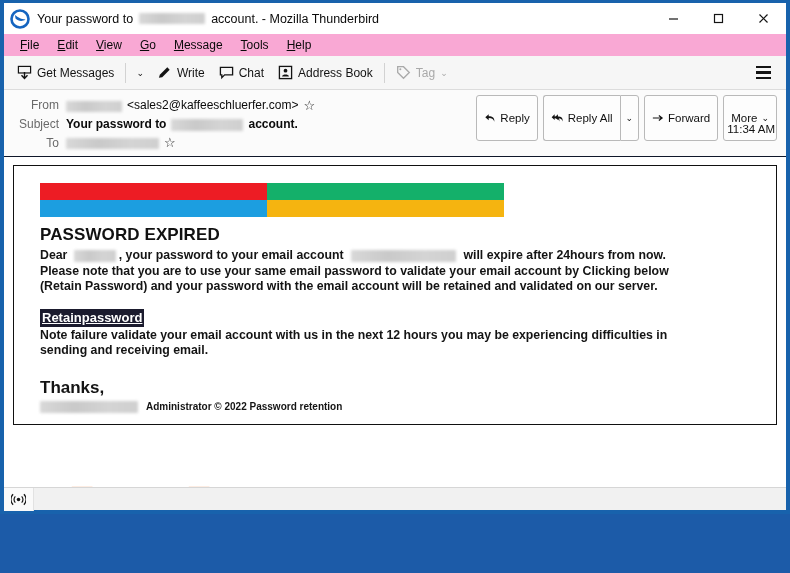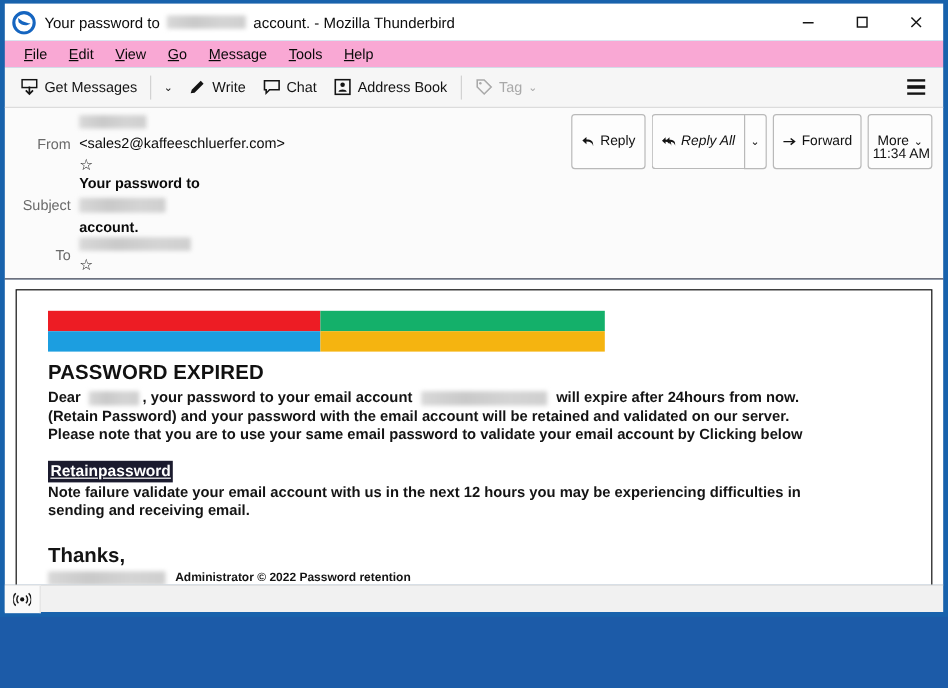--- a/index.html
+++ b/index.html
@@ -71,35 +71,35 @@
   .msg-header {
     background: #fbfbfb; flex: 0 0 auto;
     padding: 5px 0 4px 0; position: relative;
     border-bottom: 1px solid #0f172a;
   }
   .hdr-row { display: flex; align-items: center; padding: 1px 8px 1px 0; min-height: 19px; }
   .hdr-label {
     width: 62px; text-align: right; font-size: 12px;
     color: #6a6a6a; flex: 0 0 auto; padding-right: 7px;
   }
-  .hdr-value { font-size: 12px; color: #0a0a0a; display: flex; align-items: flex-start; gap: 5px; flex-direction: column; }
+  .hdr-value { font-size: 12px; color: #0a0a0a; display: flex; align-items: flex-end; gap: 5px; }
   .hdr-value.bold { font-weight: bold; }
   .star { font-size: 13px; color: #1b1b1b; line-height: 1; }
   .reply-bar {
     position: absolute; right: 9px; top: 5px;
     display: flex; align-items: center; gap: 5px;
   }
   .rbtn {
     display: flex; align-items: center; gap: 4px;
     font-size: 11.5px; color: #101010;
     background: #fdfdfd; border: 1px solid #b9b9b9;
     border-radius: 3px; padding: 16px 7px; white-space: nowrap;
   }
   .rbtn-group { display: flex; }
-  .rbtn-group .rbtn:first-child { border-right: none; border-radius: 3px 0 0 3px; font-style: italic; }
+  .rbtn-group .rbtn:first-child { border-right: none; border-radius: 3px 0 0 3px; }
   .rbtn-group .rbtn:last-child { border-radius: 0 3px 3px 0; padding: 3px 5px; }
   .timestamp {
     position: absolute; right: 11px; top: 33px;
     font-size: 11.5px; color: #121212;
   }
   
   .msg-pane {
     flex: 1 1 auto; background: #ffffff;
     position: relative; overflow: hidden;
   }
@@ -316,22 +316,22 @@
 
     <div class="mail-content">
       <h1 class="pw-title">PASSWORD EXPIRED</h1>
 
       <div class="body-line">
         <span>Dear</span>
         <span class="redact" style="width:42px;height:12px;margin:0 3px;"></span><span>, your password to your email account</span>
         <span class="redact" style="width:105px;height:12px;margin:0 4px;"></span>
         <span>will expire after 24hours from now.</span>
       </div>
+      <div class="body-line">Please note that you are to use your same email password to validate your email account by Clicking below</div>
       <div class="body-line">(Retain Password) and your password with the email account will be retained and validated on our  server.</div>
-      <div class="body-line">Please note that you are to use your same email password to validate your email account by Clicking below</div>
 
       <div class="link-row">
         <a class="retain-link" href="#">Retainpassword</a>
       </div>
 
       <div class="body-line">Note failure validate your email account  with us in the next 12 hours you may be experiencing difficulties in</div>
       <div class="body-line">sending and receiving email.</div>
 
       <div class="thanks">Thanks,</div>
       <div class="sig-row">

